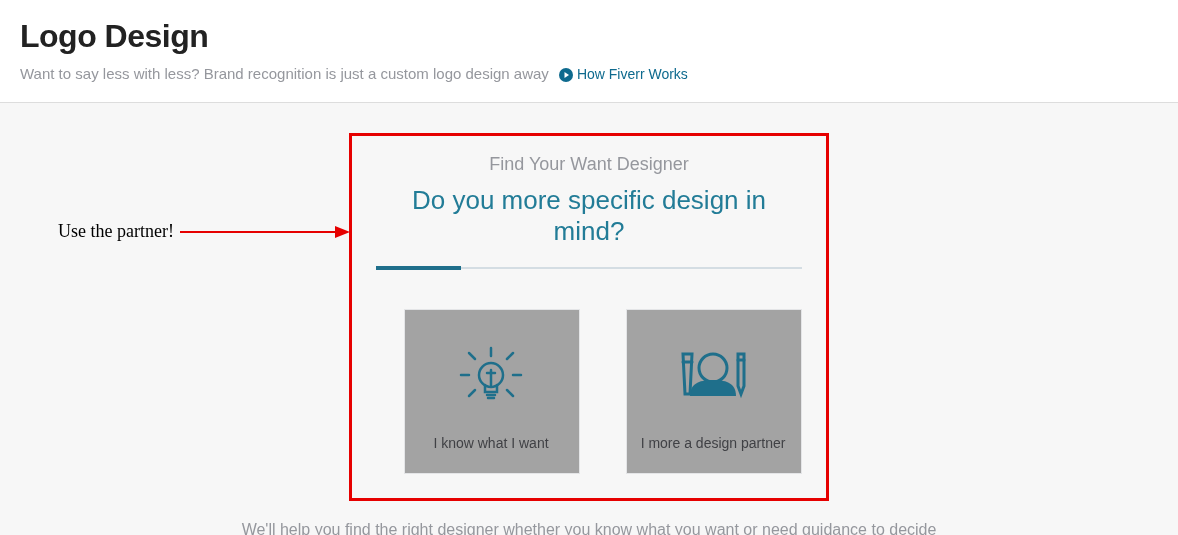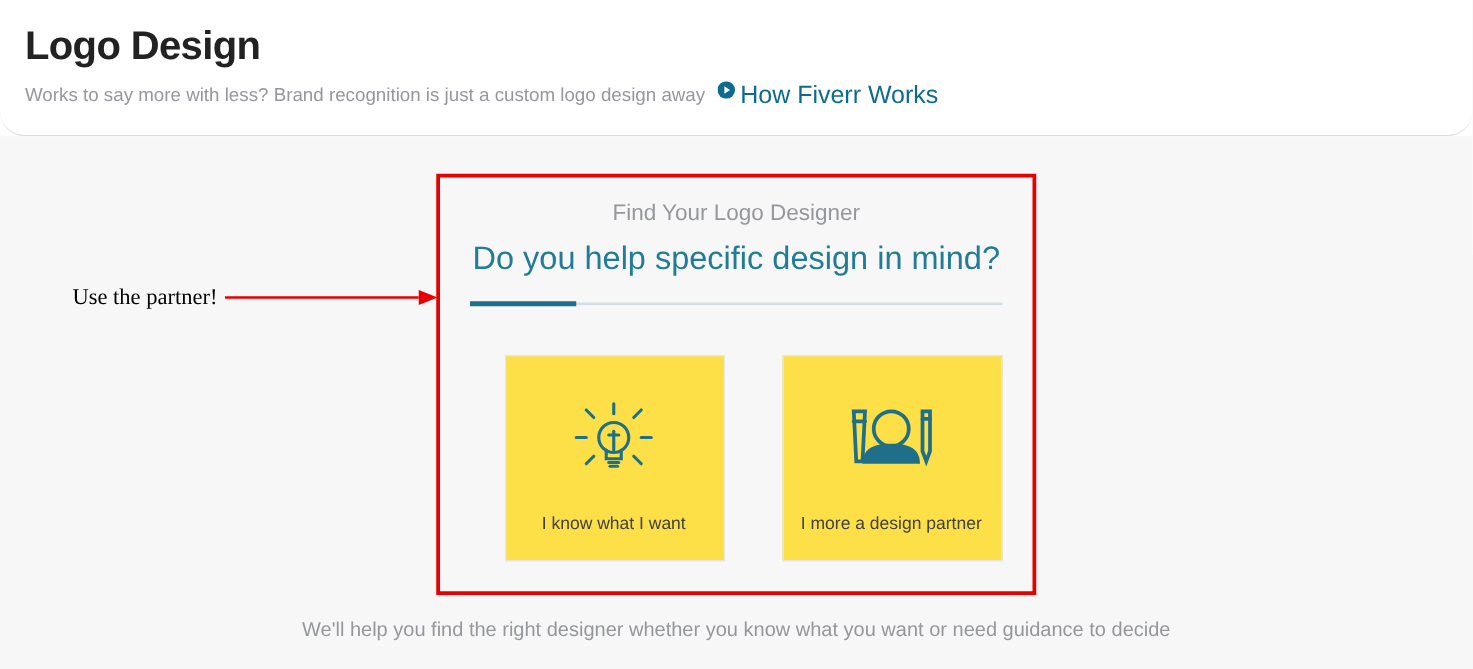--- a/index.html
+++ b/index.html
@@ -1,43 +1,43 @@
 <!DOCTYPE html>
 <html><head>
   <meta charset="utf-8">
   <style>
     * { margin: 0; padding: 0; box-sizing: border-box; }
     body { font-family: -apple-system, BlinkMacSystemFont, "Helvetica Neue", Arial, sans-serif; background: #fff; color: #222; width: 1178px; }
-    .header { padding: 18px 20px 20px 20px; border-bottom: 1px solid #ddd; border-radius: 20px; }
+    .header { padding: 18px 20px 20px 20px; border-bottom: 1px solid #ddd; }
     .header h1 { font-size: 32px; font-weight: 700; letter-spacing: -0.5px; color: #222; }
     .header .subline { margin-top: 10px; font-size: 15px; color: #95979d; display: flex; align-items: center; gap: 10px; }
-    .header .how-link { color: #0e6a8e; font-size: 20px; display: inline-flex; align-items: flex-start; gap: 4px; cursor: pointer; }
+    .header .how-link { color: #0e6a8e; font-size: 14px; display: inline-flex; align-items: flex-end; gap: 4px; cursor: pointer; }
     .play-circle { display: inline-flex; }
     .section { background: #f7f7f7; padding: 30px 0 40px 0; position: relative; }
     .annotation { position: absolute; left: 58px; top: 118px; display: flex; align-items: center; font-family: "Times New Roman", serif; font-size: 18px; color: #000; gap: 6px; }
     .arrow { width: 170px; height: 20px; }
     .wizard-box { width: 480px; margin: 0 auto; border: 3px solid #e60000; padding: 18px 24px 24px 24px; text-align: center; }
     .wizard-subtitle { color: #95979d; font-size: 18px; font-weight: 400; }
     .wizard-question { color: #1f6f8b; color:#2a7f99; font-size: 26px; margin-top: 10px; }
     .progress { margin-top: 20px; height: 2px; background: #d4dde3; width: 100%; position: relative; }
     .progress-fill { position: absolute; left: 0; top: -1px; height: 4px; width: 20%; background: #1f6f8b; }
     .cards { display: flex; gap: 18px; justify-content: center; margin-top: 40px; }
-    .card { background: #fde047; border: 1px solid #e4e5e7; width: 195px; height: 165px; display: flex; flex-direction: column; align-items: center; justify-content: space-between; padding: 20px 12px 22px 10px; cursor: pointer; margin-left: 28px; }
+    .card { background: #a3a3a3; border: 1px solid #e4e5e7; width: 195px; height: 165px; display: flex; flex-direction: column; align-items: center; justify-content: space-between; padding: 20px 12px 22px 10px; cursor: pointer; margin-left: 28px; }
     .card .icon-wrap { height: 90px; display:flex; align-items:center; justify-content:center; }
     .card .label { font-size: 14px; color: #404145; }
     .helper-text { text-align: center; margin-top: 20px; color: #95979d; font-size: 16px; }
     .wizard-question { color:#227c97; }
   </style>
 </head>
 <body>
 
 <div class="header">
   <h1>Logo Design</h1>
   <div class="subline">
-    <span>Works to say more with less? Brand recognition is just a custom logo design away</span>
+    <span>Want to say less with less? Brand recognition is just a custom logo design away</span>
     <span class="how-link">
       <span class="play-circle">
         <svg width="14" height="14" viewBox="0 0 14 14">
             <circle cx="7" cy="7" r="7" fill="#0e6a8e"></circle>
             <polygon points="5.5,4 10,7 5.5,10" fill="#fff"></polygon>
           </svg>
       </span>
       <span>How Fiverr Works</span>
     </span>
   </div>
@@ -47,22 +47,22 @@
 
   <div class="annotation">
     <span>Use the partner!</span>
     <svg class="arrow" viewBox="0 0 170 20">
       <line x1="0" y1="10" x2="155" y2="10" stroke="#e60000" stroke-width="2"></line>
       <polygon points="155,4 170,10 155,16" fill="#e60000"></polygon>
     </svg>
   </div>
 
   <div class="wizard-box">
-    <div class="wizard-subtitle">Find Your Logo Designer</div>
-    <div class="wizard-question">Do you help specific design in mind?</div>
+    <div class="wizard-subtitle">Find Your Want Designer</div>
+    <div class="wizard-question">Do you more specific design in mind?</div>
     <div class="progress">
       <div class="progress-fill"></div>
     </div>
     <div class="cards">
       <div class="card">
         <div class="icon-wrap">
           <svg width="80" height="70" viewBox="0 0 80 70">
             <g stroke="#1f6f8b" stroke-width="2.5" fill="none" stroke-linecap="round">
               <circle cx="40" cy="35" r="12"></circle>
               <path d="M34 45 L34 52 L46 52 L46 45"></path>

